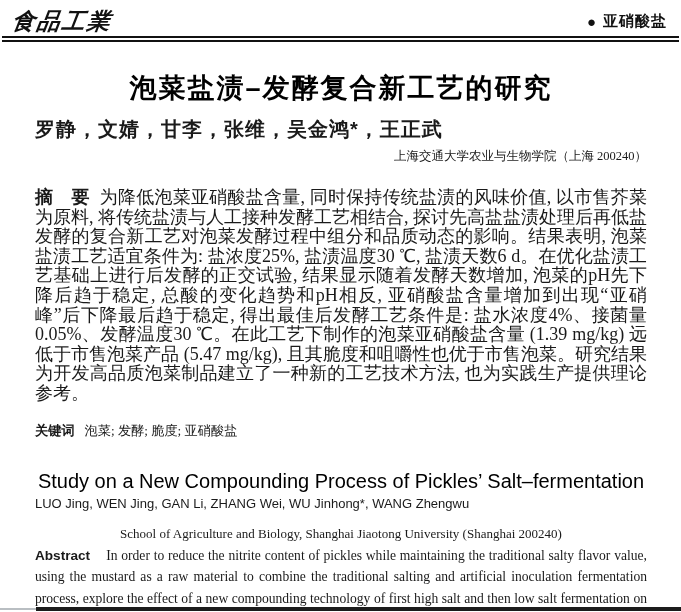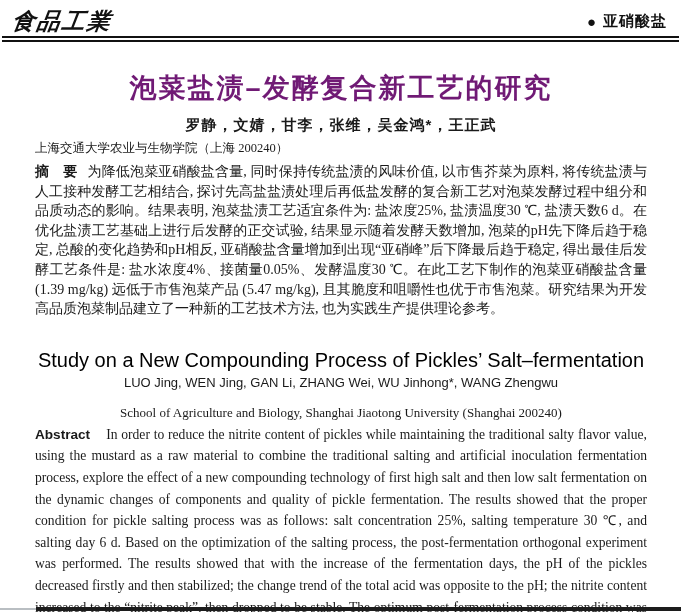--- a/index.html
+++ b/index.html
@@ -60,38 +60,38 @@
   .content {
     padding: 0 34px 0 35px;
   }
   .zh-title {
     margin-top: 28px;
     text-align: center;
     font-family: "Liberation Sans", sans-serif;
     font-weight: bold;
     font-size: 27px;
     letter-spacing: 2px;
-    color: #701a75;
+    color: #000000;
   }
   .zh-authors {
     margin-top: 10px;
-    text-align: center;
+    text-align: left;
     font-family: "Liberation Sans", sans-serif;
     font-weight: bold;
-    font-size: 15px;
+    font-size: 20px;
     letter-spacing: 1px;
   }
   .zh-affiliation {
     margin-top: 5px;
-    text-align: left;
+    text-align: right;
     font-size: 12.5px;
   }
   .zh-abstract {
-    margin-top: 5px;
-    font-size: 14px;
+    margin-top: 23px;
+    font-size: 18px;
     line-height: 19.6px;
     text-align: justify;
   }
   .zh-label {
     font-family: "Liberation Sans", sans-serif;
     font-weight: bold;
     margin-right: 10px;
   }
   .zh-keywords {
     margin-top: 1px;
@@ -100,21 +100,21 @@
   
   .en-title {
     margin-top: 30px;
     text-align: center;
     font-family: "Liberation Sans", sans-serif;
     font-size: 20px;
     color: #000000;
   }
   .en-authors {
     margin-top: 3px;
-    text-align: center;
+    text-align: left;
     font-family: "Liberation Sans", sans-serif;
     font-size: 13px;
   }
   .en-affiliation {
     margin-top: 15px;
     text-align: center;
     font-size: 13px;
   }
   .en-abstract {
     margin-top: 3px;
@@ -165,20 +165,21 @@
 <div class="double-rule"></div>
 
 <div class="content">
 
   <div class="zh-title">泡菜盐渍–发酵复合新工艺的研究</div>
   <div class="zh-authors">罗静，文婧，甘李，张维，吴金鸿*，王正武</div>
   <div class="zh-affiliation">上海交通大学农业与生物学院（上海 200240）</div>
 
   <p class="zh-abstract"><span class="zh-label">摘　要</span><span>为降低泡菜亚硝酸盐含量, 同时保持传统盐渍的风味价值, 以市售芥菜为原料, 将传统盐渍与人工接种发酵工艺相结合, 探讨先高盐盐渍处理后再低盐发酵的复合新工艺对泡菜发酵过程中组分和品质动态的影响。结果表明, 泡菜盐渍工艺适宜条件为: 盐浓度25%, 盐渍温度30 ℃, 盐渍天数6 d。在优化盐渍工艺基础上进行后发酵的正交试验, 结果显示随着发酵天数增加, 泡菜的pH先下降后趋于稳定, 总酸的变化趋势和pH相反, 亚硝酸盐含量增加到出现“亚硝峰”后下降最后趋于稳定, 得出最佳后发酵工艺条件是: 盐水浓度4%、接菌量0.05%、发酵温度30 ℃。在此工艺下制作的泡菜亚硝酸盐含量 (1.39 mg/kg) 远低于市售泡菜产品 (5.47 mg/kg), 且其脆度和咀嚼性也优于市售泡菜。研究结果为开发高品质泡菜制品建立了一种新的工艺技术方法, 也为实践生产提供理论参考。</span></p>
 
+  <div class="zh-keywords"><span class="zh-label">关键词</span><span>泡菜; 发酵; 脆度; 亚硝酸盐</span></div>
 
   <div class="en-title">Study on a New Compounding Process of Pickles’ Salt–fermentation</div>
   <div class="en-authors">LUO Jing, WEN Jing, GAN Li, ZHANG Wei, WU Jinhong*, WANG Zhengwu</div>
   <div class="en-affiliation">School of Agriculture and Biology, Shanghai Jiaotong University (Shanghai 200240)</div>
 
   <p class="en-abstract"><span class="en-label">Abstract</span><span>In order to reduce the nitrite content of pickles while maintaining the traditional salty flavor value, using the mustard as a raw material to combine the traditional salting and artificial inoculation fermentation process, explore the effect of a new compounding technology of first high salt and then low salt fermentation on the dynamic changes of components and quality of pickle fermentation. The results showed that the proper condition for pickle salting process was as follows: salt concentration 25%, salting temperature 30 ℃, and salting day 6 d. Based on the optimization of the salting process, the post-fermentation orthogonal experiment was performed. The results showed that with the increase of the fermentation days, the pH of the pickles decreased firstly and then stabilized; the change trend of the total acid was opposite to the pH; the nitrite content increased to the “nitrite peak”, then dropped to be stable. The optimum post-fermentation process condition was as follows: salt concentration 4%, bacterial inoculum 0.05% and fermentation temperature 30 ℃. The nitrite content (1.39 mg/kg) was much lower than the marketed pickle product (5.47 mg/kg), and its crispness and chewiness were also superior to those of the market. A new process technology method for the development of high-quality pickle products was established and the theoretical reference for practical production was provided.</span></p>
 
 </div>
 
 <div class="bottom-bar">

